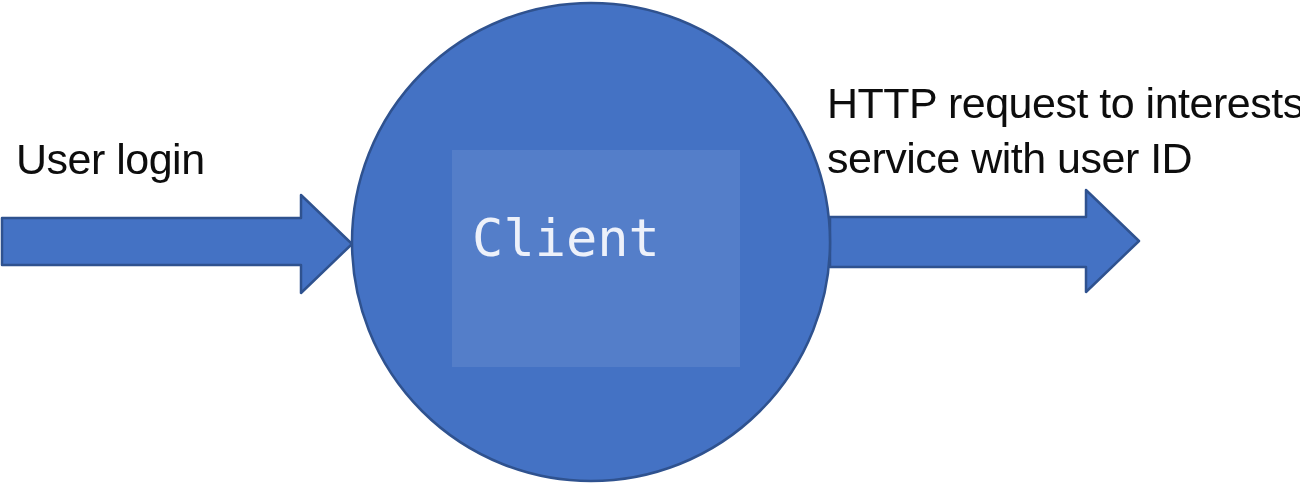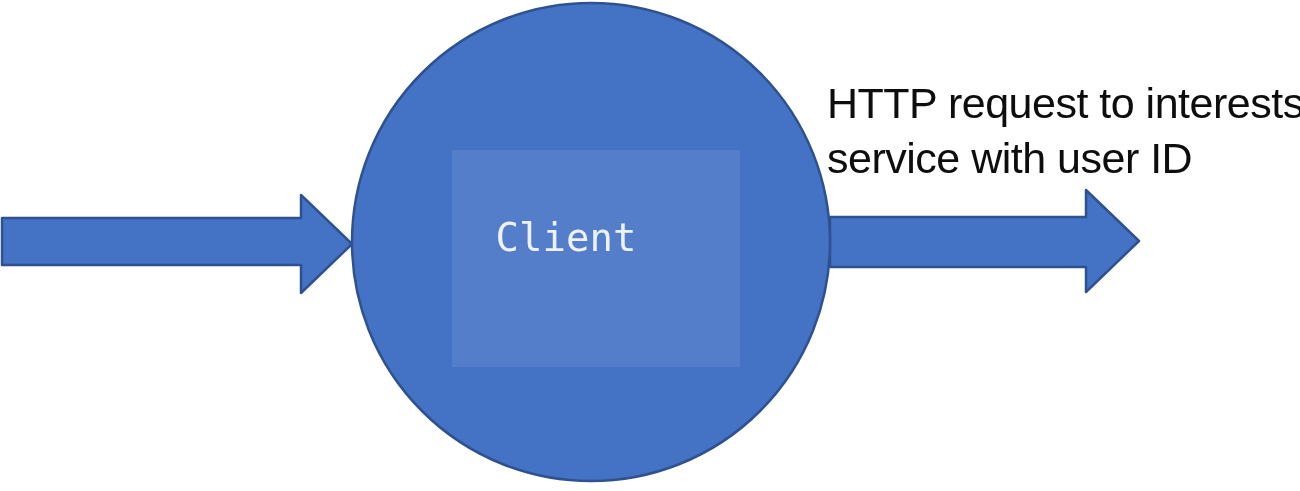--- a/index.html
+++ b/index.html
@@ -38,21 +38,21 @@
     left: 827px;
     top: 76px;
   }
   #client-label {
     position: absolute;
     left: 452px;
     top: 216px;
     width: 228px;
     text-align: center;
     font-family: "DejaVu Sans Mono", monospace;
-    font-size: 39px;
+    font-size: 52px;
     line-height: 44px;
     color: #edf1fa;
     white-space: nowrap;
   }
 </style>
 </head>
 <body>
 
 <div class="canvas">
 
@@ -60,20 +60,21 @@
 
     <polygon points="2,218 301,218 301,195 352,244 301,293 301,265 2,265" fill="#4472C4" stroke="#2F528F" stroke-width="2.5" stroke-linejoin="round"></polygon>
 
     <polygon points="830,217 1086,217 1086,190 1139,241 1086,292 1086,267 830,267" fill="#4472C4" stroke="#2F528F" stroke-width="2.5" stroke-linejoin="round"></polygon>
 
     <circle cx="591" cy="242" r="239" fill="#4472C4" stroke="#2F528F" stroke-width="2.5"></circle>
 
     <rect x="452" y="150" width="288" height="217" fill="#FFFFFF" fill-opacity="0.09"></rect>
   </svg>
 
+  <div class="label" id="user-label">User login</div>
 
   <div class="label" id="right-label">
     <div>HTTP request to interests</div>
     <div>service with user ID</div>
   </div>
 
   <div id="client-label">Client</div>
 
 </div>
 

